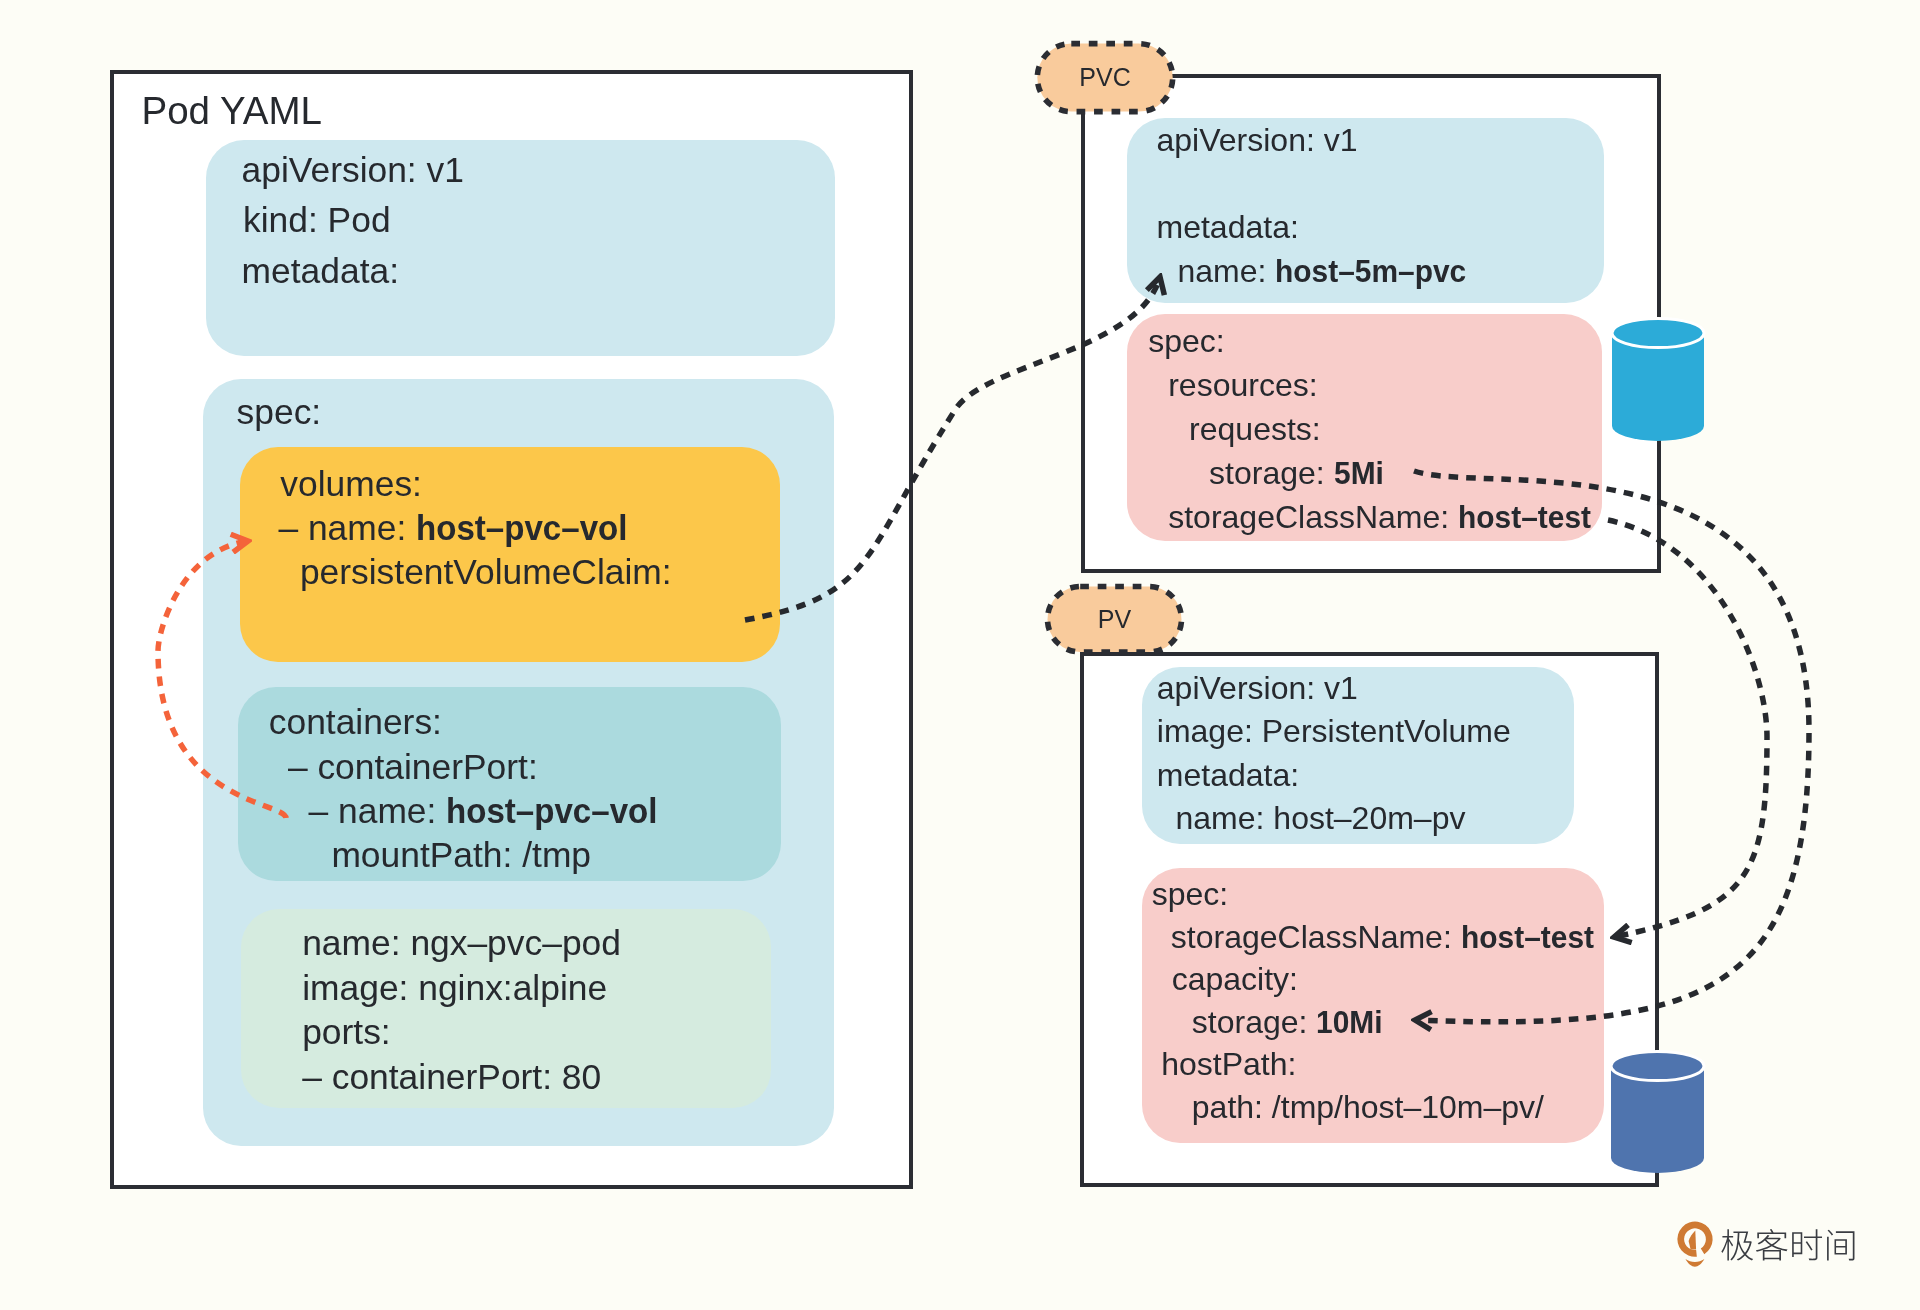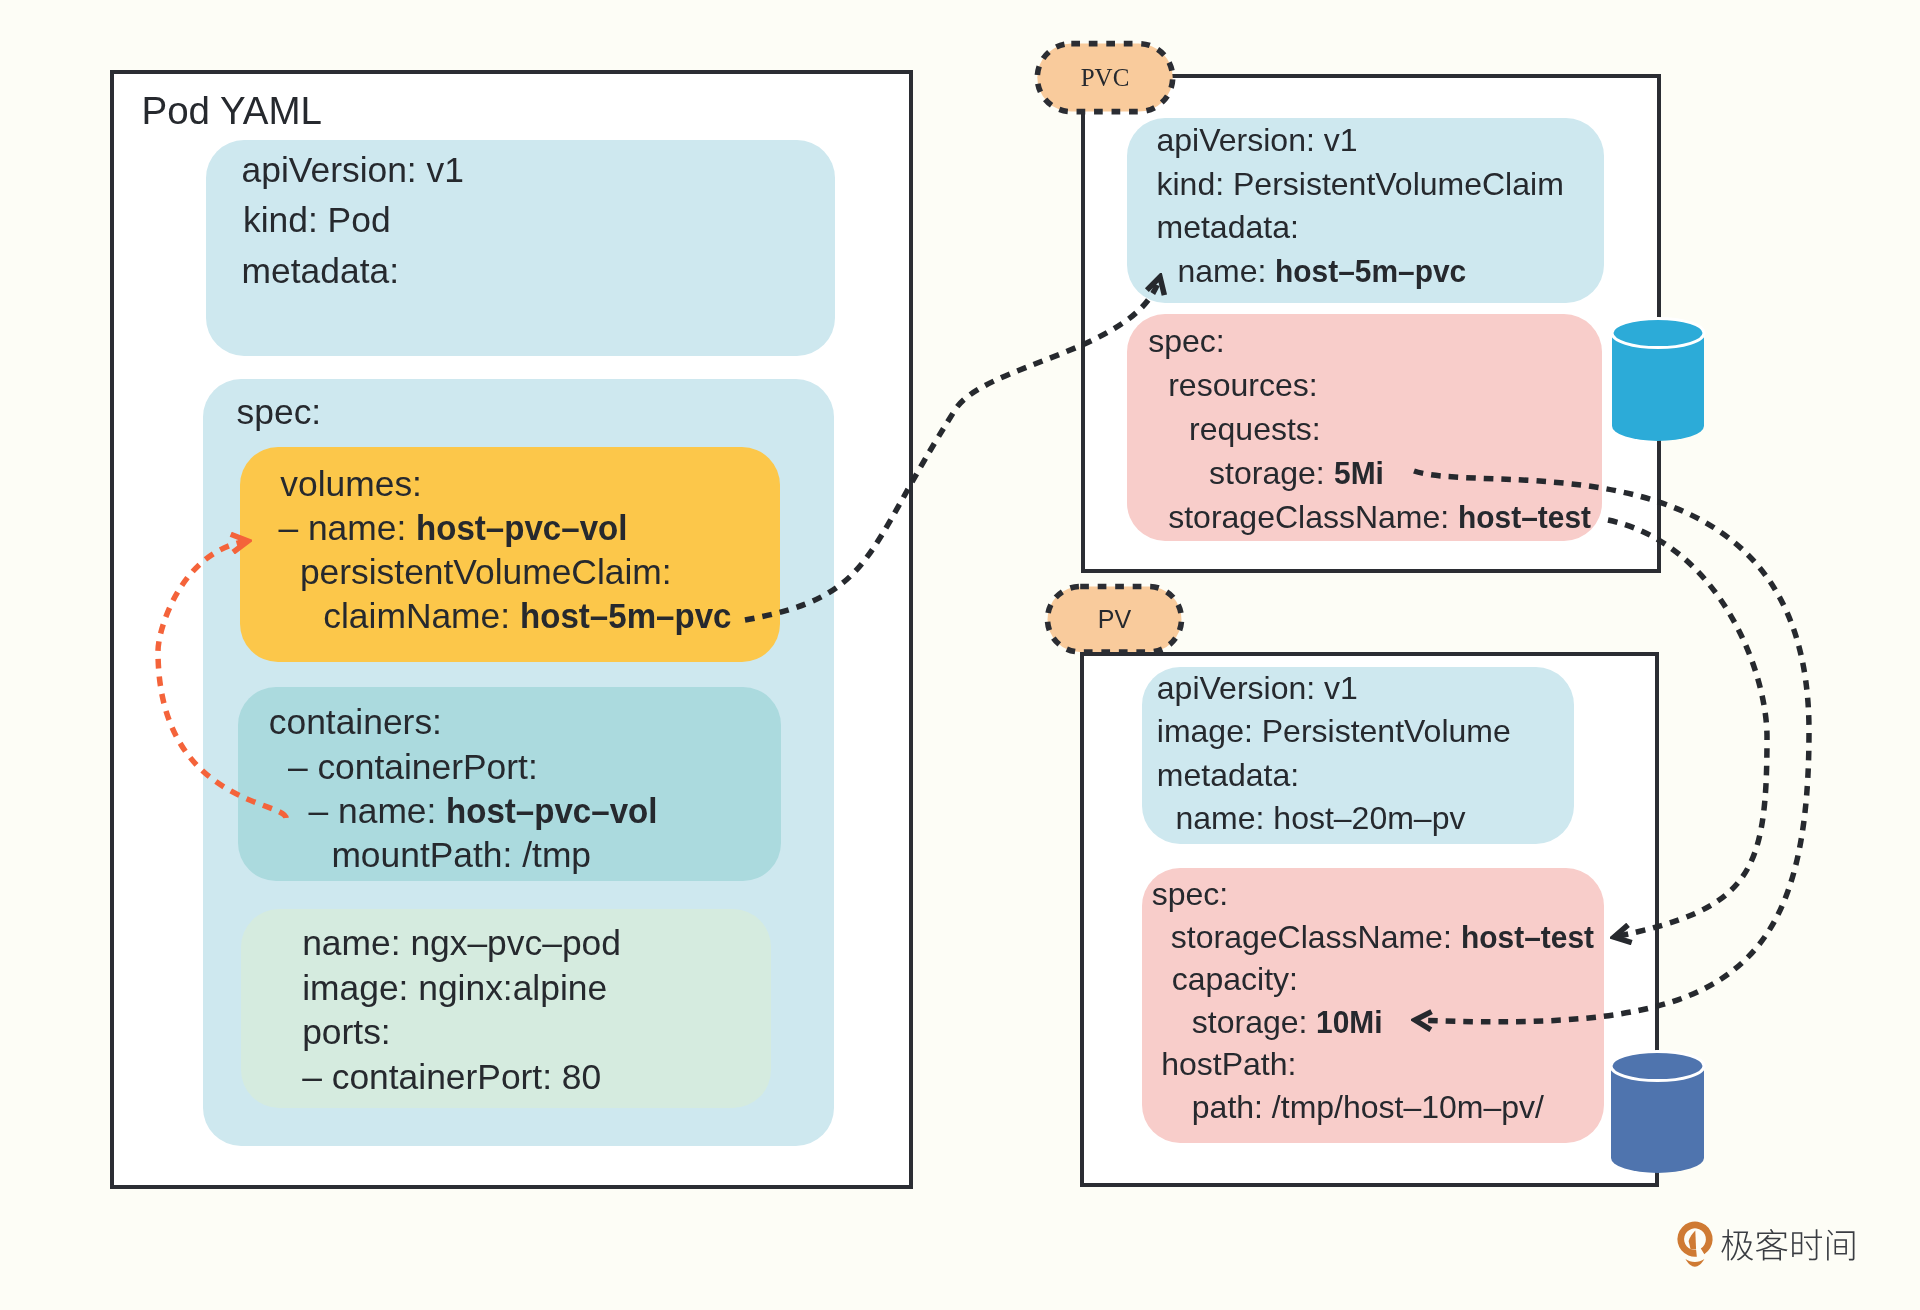--- a/index.html
+++ b/index.html
@@ -28,21 +28,21 @@
 
   <div class="card" id="pod-spec-card" style="left:203px;top:379px;width:631px;height:767px;background:#cee8ef;"></div>
 
   <div class="card" id="pod-volumes-card" style="left:240px;top:447px;width:540px;height:215px;background:#fcc74a;"></div>
 
   <div class="card" id="pod-containers-card" style="left:238px;top:687px;width:543px;height:194px;background:#abdade;"></div>
 
   <div class="card" id="pod-cspec-card" style="left:241px;top:909px;width:530px;height:199px;background:#d5ebdf;"></div>
 
   <div class="panel" id="pvc-panel" style="left:1081px;top:74px;width:580px;height:499px;"></div>
-  <div class="badge" style="left:1034.5px;top:40.8px;width:141px;height:73.6px;font-size:25px;font-family:Liberation Serif, serif;">PVC</div>
+  <div class="badge" style="left:1034.5px;top:40.8px;width:141px;height:73.6px;font-size:25px;">PVC</div>
 
   <div class="card" id="pvc-meta-card" style="left:1126.5px;top:118px;width:477.5px;height:185px;background:#cee8ef;"></div>
   <div class="card" id="pvc-spec-card" style="left:1126.5px;top:314px;width:475px;height:227px;background:#f8cdca;"></div>
 
   <div class="panel" id="pv-panel" style="left:1079.5px;top:652px;width:579px;height:535px;"></div>
   <div class="badge" style="left:1044.2px;top:583.4px;width:140.4px;height:71.3px;font-size:25px;">PV</div>
 
   <div class="card" id="pv-meta-card" style="left:1142px;top:667px;width:432px;height:177px;background:#cee8ef;"></div>
   <div class="card" id="pv-spec-card" style="left:1142px;top:868px;width:462px;height:275px;background:#f8cdca;"></div>
 
@@ -102,31 +102,29 @@
 
   </svg>
 
 <div class="ln" style="left: 241.6px; top: 152.768px; font-size: 35.4px; line-height: 35.4px;"><span>apiVersion: v1</span></div>
     <div class="ln" style="left: 243px; top: 203.268px; font-size: 35.4px; line-height: 35.4px;"><span>kind: Pod</span></div>
     <div class="ln" style="left: 241.6px; top: 253.768px; font-size: 35.4px; line-height: 35.4px;"><span>metadata:</span></div>
     <div class="ln" style="left: 236.6px; top: 395.168px; font-size: 35.4px; line-height: 35.4px;"><span>spec:</span></div>
     <div class="ln" style="left: 280.3px; top: 466.968px; font-size: 35.4px; line-height: 35.4px;"><span>volumes:</span></div>
     <div class="ln" style="left: 278.4px; top: 510.968px; font-size: 35.4px; line-height: 35.4px;"><span>– name: </span><span style="font-weight: 700; display: inline-block; transform: scaleX(0.935); transform-origin: left center; margin-right: -0.065em;">host–pvc–vol</span></div>
     <div class="ln" style="left: 299.9px; top: 554.968px; font-size: 35.4px; line-height: 35.4px;"><span>persistentVolumeClaim:</span></div>
-    <div class="ln" style="left: 323.3px; top: 598.968px; font-size: 35.4px; line-height: 35.4px;"><span>claimName: </span><span style="font-weight: 700; display: inline-block; transform: scaleX(0.935); transform-origin: left center; margin-right: -0.065em;">host–5m–pvc</span></div>
     <div class="ln" style="left: 268.8px; top: 705.268px; font-size: 35.4px; line-height: 35.4px;"><span>containers:</span></div>
     <div class="ln" style="left: 287.9px; top: 749.568px; font-size: 35.4px; line-height: 35.4px;"><span>– containerPort:</span></div>
     <div class="ln" style="left: 308.5px; top: 793.868px; font-size: 35.4px; line-height: 35.4px;"><span>– name: </span><span style="font-weight: 700; display: inline-block; transform: scaleX(0.935); transform-origin: left center; margin-right: -0.065em;">host–pvc–vol</span></div>
     <div class="ln" style="left: 331.4px; top: 838.168px; font-size: 35.4px; line-height: 35.4px; text-align: center;"><span>mountPath: /tmp</span></div>
     <div class="ln" style="left: 302.2px; top: 970.768px; font-size: 35.4px; line-height: 35.4px;"><span>image: nginx:alpine</span></div>
     <div class="ln" style="left: 302.2px; top: 926.168px; font-size: 35.4px; line-height: 35.4px;"><span>name: ngx–pvc–pod</span></div>
     <div class="ln" style="left: 302.2px; top: 1015.37px; font-size: 35.4px; line-height: 35.4px;"><span>ports:</span></div>
     <div class="ln" style="left: 302.2px; top: 1059.97px; font-size: 35.4px; line-height: 35.4px;"><span>– containerPort: 80</span></div>
     <div class="ln" style="left: 1156.5px; top: 124.372px; font-size: 32px; line-height: 32px;"><span>apiVersion: v1</span></div>
-    <div class="ln" style="left: 1156.5px; top: 167.772px; font-size: 32px; line-height: 32px;"><span>kind: PersistentVolumeClaim</span></div>
     <div class="ln" style="left: 1156.5px; top: 211.172px; font-size: 32px; line-height: 32px;"><span>metadata:</span></div>
     <div class="ln" style="left: 1177.4px; top: 254.572px; font-size: 32px; line-height: 32px;"><span>name: </span><span style="font-weight: 700; display: inline-block; transform: scaleX(0.935); transform-origin: left center; margin-right: -0.065em;">host–5m–pvc</span></div>
     <div class="ln" style="left: 1148.2px; top: 325.072px; font-size: 32px; line-height: 32px;"><span>spec:</span></div>
     <div class="ln" style="left: 1168.2px; top: 368.972px; font-size: 32px; line-height: 32px;"><span>resources:</span></div>
     <div class="ln" style="left: 1189.1px; top: 412.872px; font-size: 32px; line-height: 32px;"><span>requests:</span></div>
     <div class="ln" style="left: 1209.1px; top: 456.772px; font-size: 32px; line-height: 32px;"><span>storage: </span><span style="font-weight: 700; display: inline-block; transform: scaleX(0.935); transform-origin: left center; margin-right: -0.065em;">5Mi</span></div>
     <div class="ln" style="left: 1168.2px; top: 500.672px; font-size: 32px; line-height: 32px;"><span>storageClassName: </span><span style="font-weight: 700; display: inline-block; transform: scaleX(0.935); transform-origin: left center; margin-right: -0.065em;">host–test</span></div>
     <div class="ln" style="left: 1156.8px; top: 671.972px; font-size: 32px; line-height: 32px;"><span>apiVersion: v1</span></div>
     <div class="ln" style="left: 1156.8px; top: 715.372px; font-size: 32px; line-height: 32px;"><span>image: PersistentVolume</span></div>
     <div class="ln" style="left: 1156.8px; top: 758.772px; font-size: 32px; line-height: 32px;"><span>metadata:</span></div>

